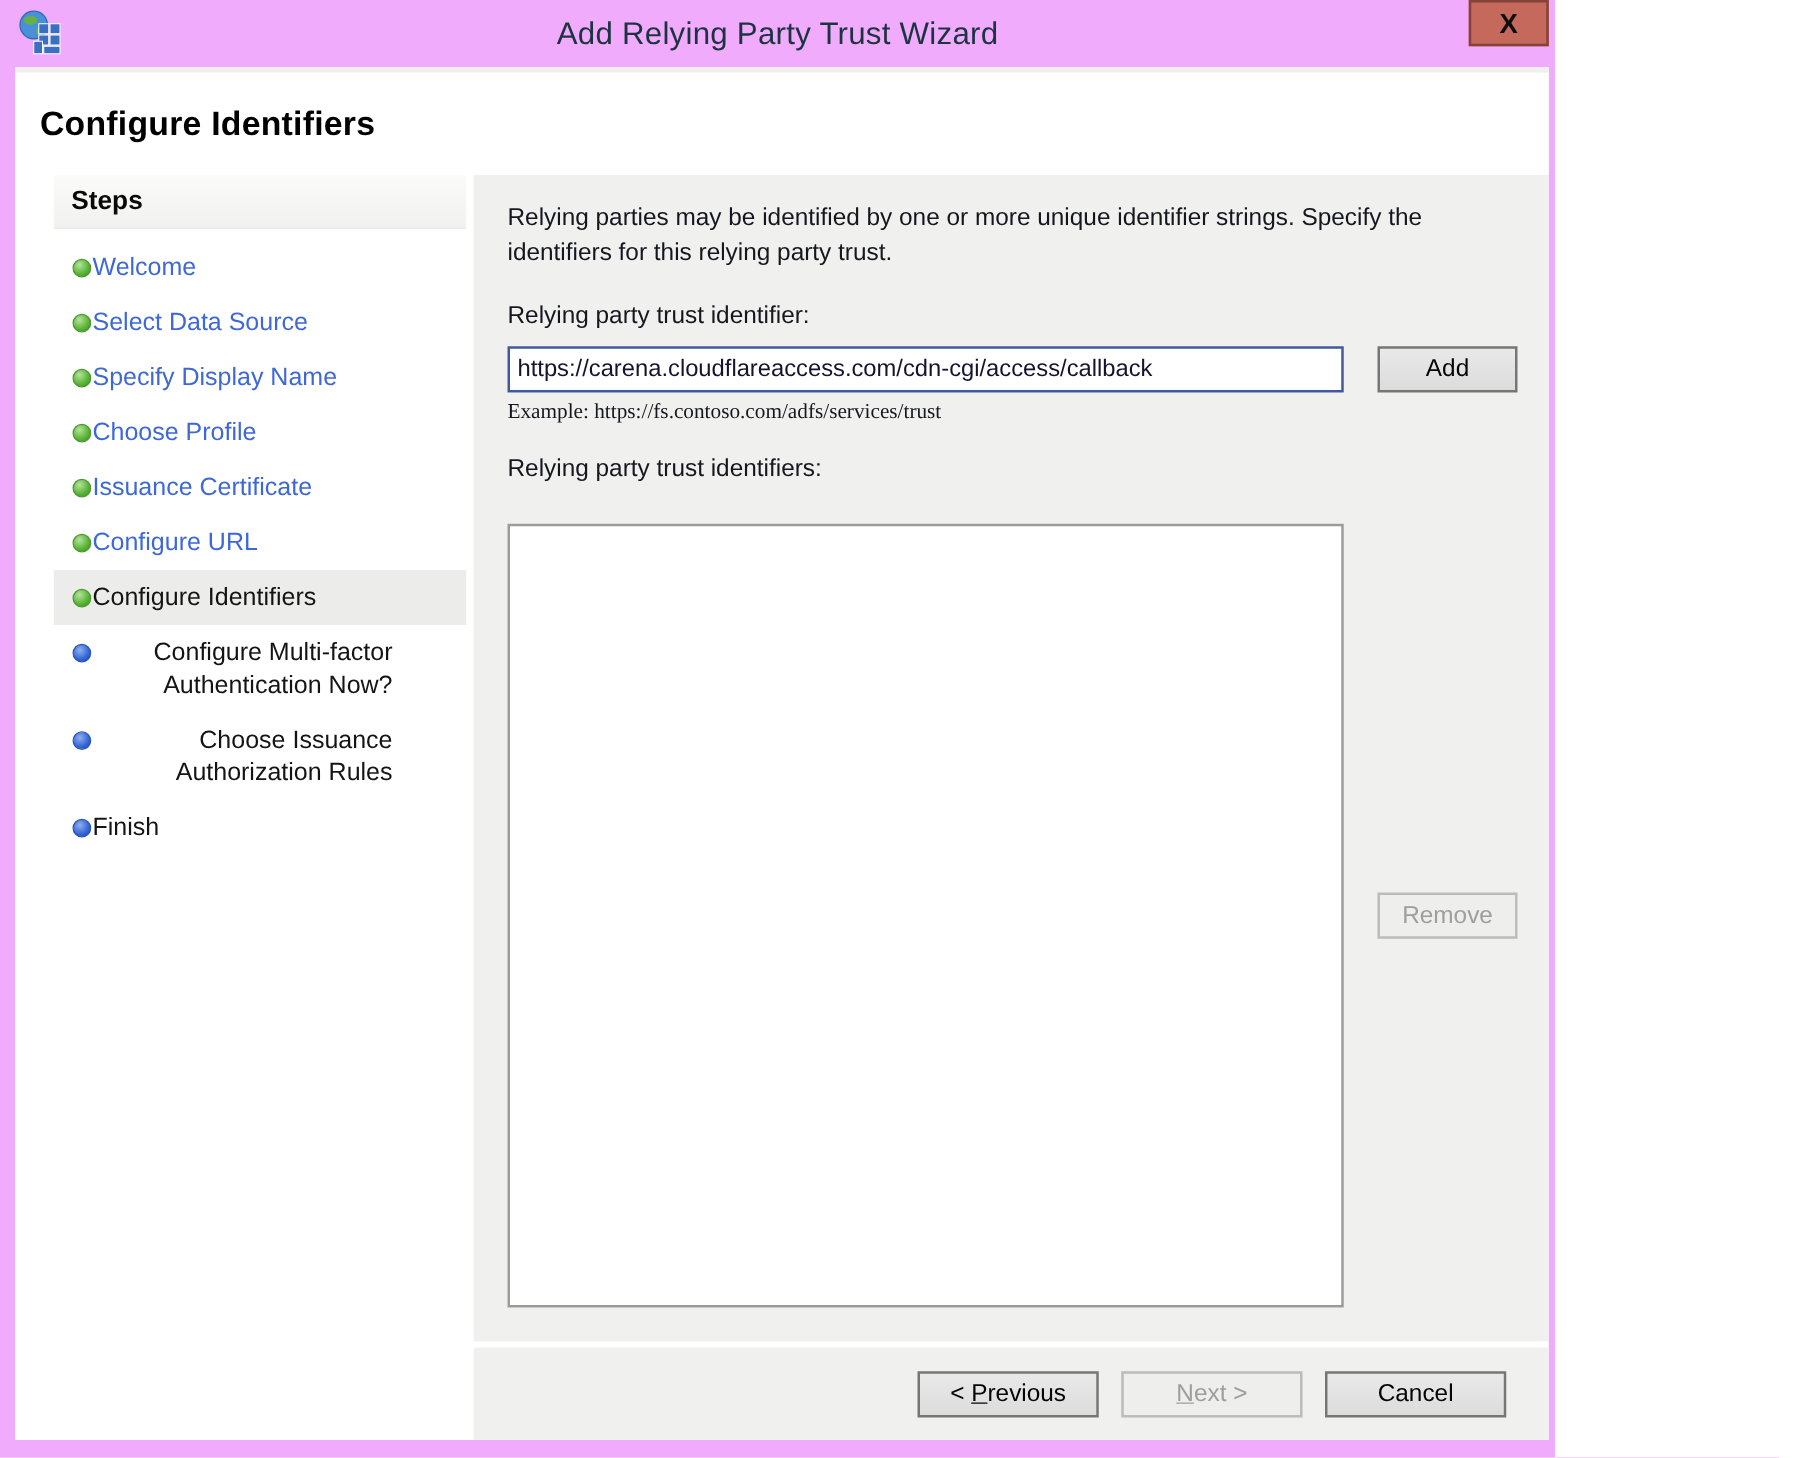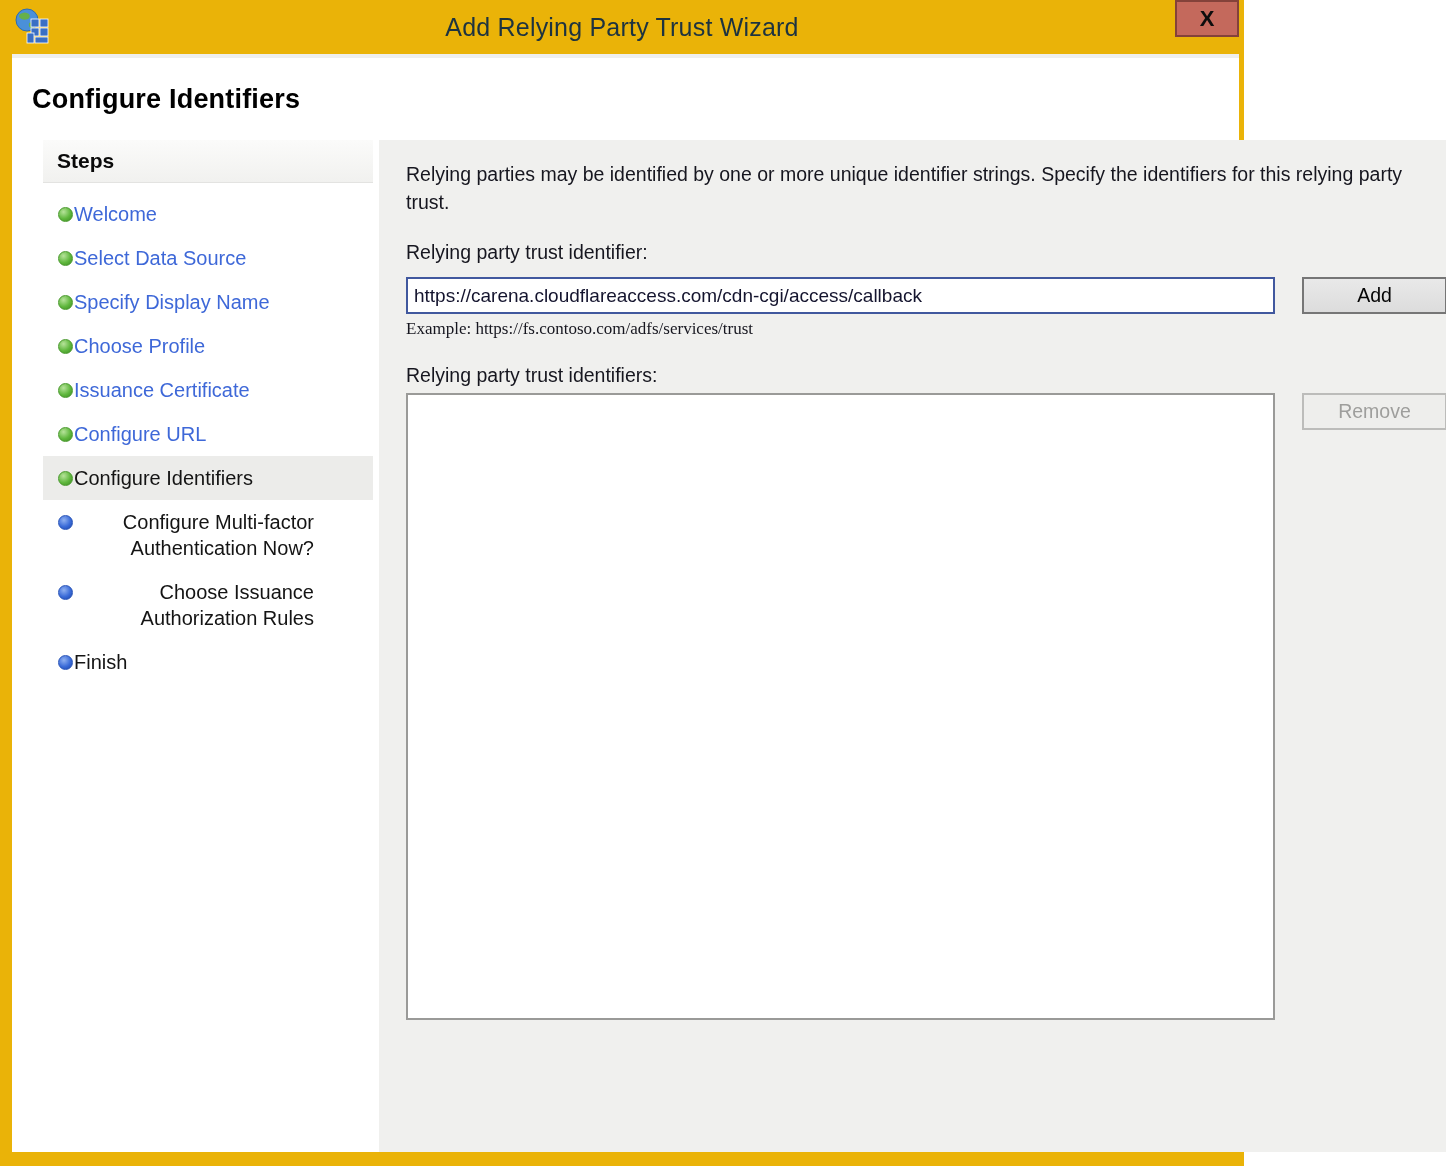--- a/index.html
+++ b/index.html
@@ -1,21 +1,21 @@
 <!DOCTYPE html>
 <html><head>
 <meta charset="utf-8">
 <style>
   * { margin:0; padding:0; box-sizing:border-box; }
   html,body { width:1446px; height:1166px; overflow:hidden; }
   body { font-family:"Liberation Sans", sans-serif; }
 
   .window {
     position:relative; width:1244px; height:1166px;
-    background:#eab308;
+    background:#f0abfc;
   }
 
   
   .titlebar { position:absolute; top:0; left:0; right:0; height:54px; }
   .app-icon { position:absolute; left:13px; top:7px; width:38px; height:38px; }
   .window-title {
     position:absolute; left:0; right:0; top:0; height:54px;
     display:flex; align-items:center; justify-content:center;
     font-size:25px; color:#1d3340; letter-spacing:0.2px;
   }
@@ -64,21 +64,21 @@
   .step.done .dot, .step.current .dot {
     background:radial-gradient(circle at 35% 30%, #b6e39a, #5fb73d 55%, #3f8f26 95%);
     border:1px solid #4a9a2e;
   }
   .step.upcoming .dot {
     background:radial-gradient(circle at 38% 32%, #8fb0f0, #3a6bd8 55%, #1f49ae 95%);
     border:1px solid #2a55b8;
   }
 
   
-  .right-col { flex:1; display:flex; flex-direction:row; margin-left:6px; min-width:0; }
+  .right-col { flex:1; display:flex; flex-direction:column; margin-left:6px; min-width:0; }
   .content-panel {
     flex:1; background:#f0f0ee; padding:20px 25px 16px 27px; min-height:0;
   }
   .desc { font-size:19.5px; line-height:28px; color:#16161f; max-width:1030px; }
   .field-label { font-size:19.5px; color:#16161f; margin-top:25px; }
   .input-row { display:flex; align-items:flex-start; margin-top:13px; }
   .identifier-input {
     width:869px; height:37px; border:2px solid #41589e; background:#fff;
     font-family:"Liberation Sans", sans-serif; font-size:19px; color:#14142e;
     padding:0 6px; outline:none;
@@ -90,21 +90,21 @@
     border:2px solid #767676;
     font-family:"Liberation Sans", sans-serif;
     font-size:19.5px; color:#050505; cursor:default;
   }
   .btn span { white-space:pre; }
   .btn.disabled {
     background:#eeeeec; border:2px solid #bcbcba; color:#9e9e9c;
   }
   .accel { text-decoration:underline; }
   .example { font-size:17px; color:#16161f; margin-top:5px;font-family:Liberation Serif, serif; }
-  .list-row { display:flex; align-items:flex-start; margin-top:6px; }
+  .list-row { display:flex; align-items:center; margin-top:32px; }
   .identifiers-listbox {
     width:869px; height:627px; background:#fff; border:2px solid #9a9a98;
     font-size:19px; color:#14142e; padding:4px 6px; overflow:auto;
   }
 
   
   .footer-panel {
     flex:0 0 74px; height:74px; background:#f0f0ee; margin-top:5px;
     display:flex; align-items:center; justify-content:flex-end;
     gap:18px; padding-right:34px;

